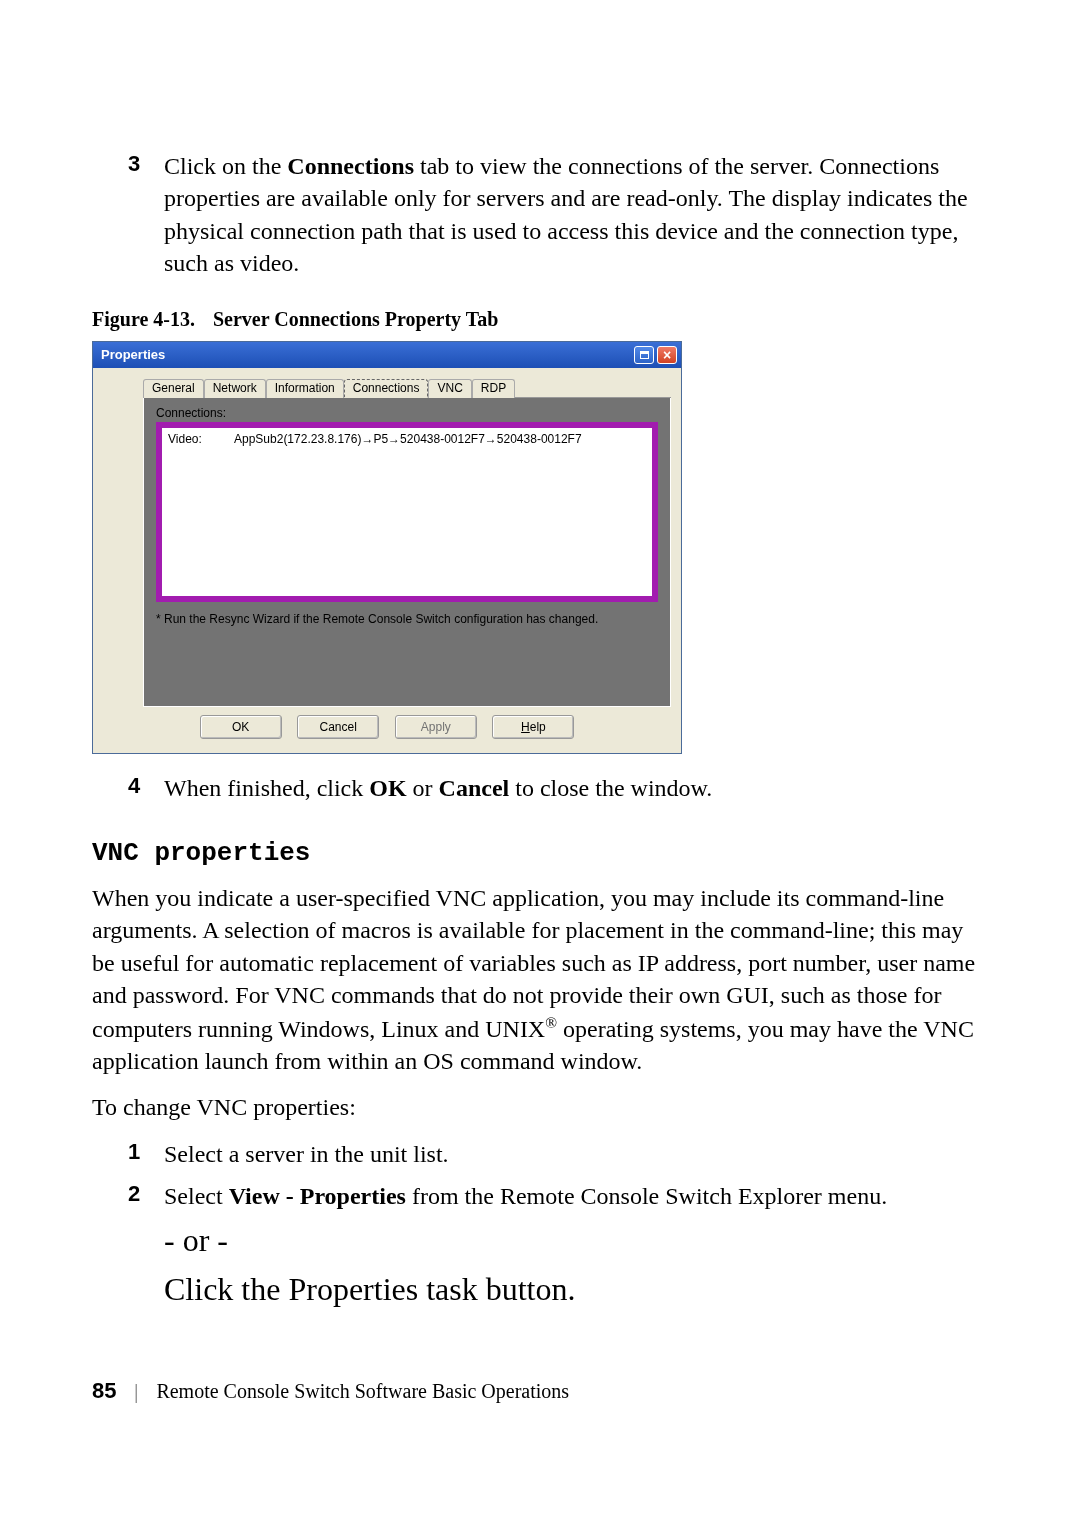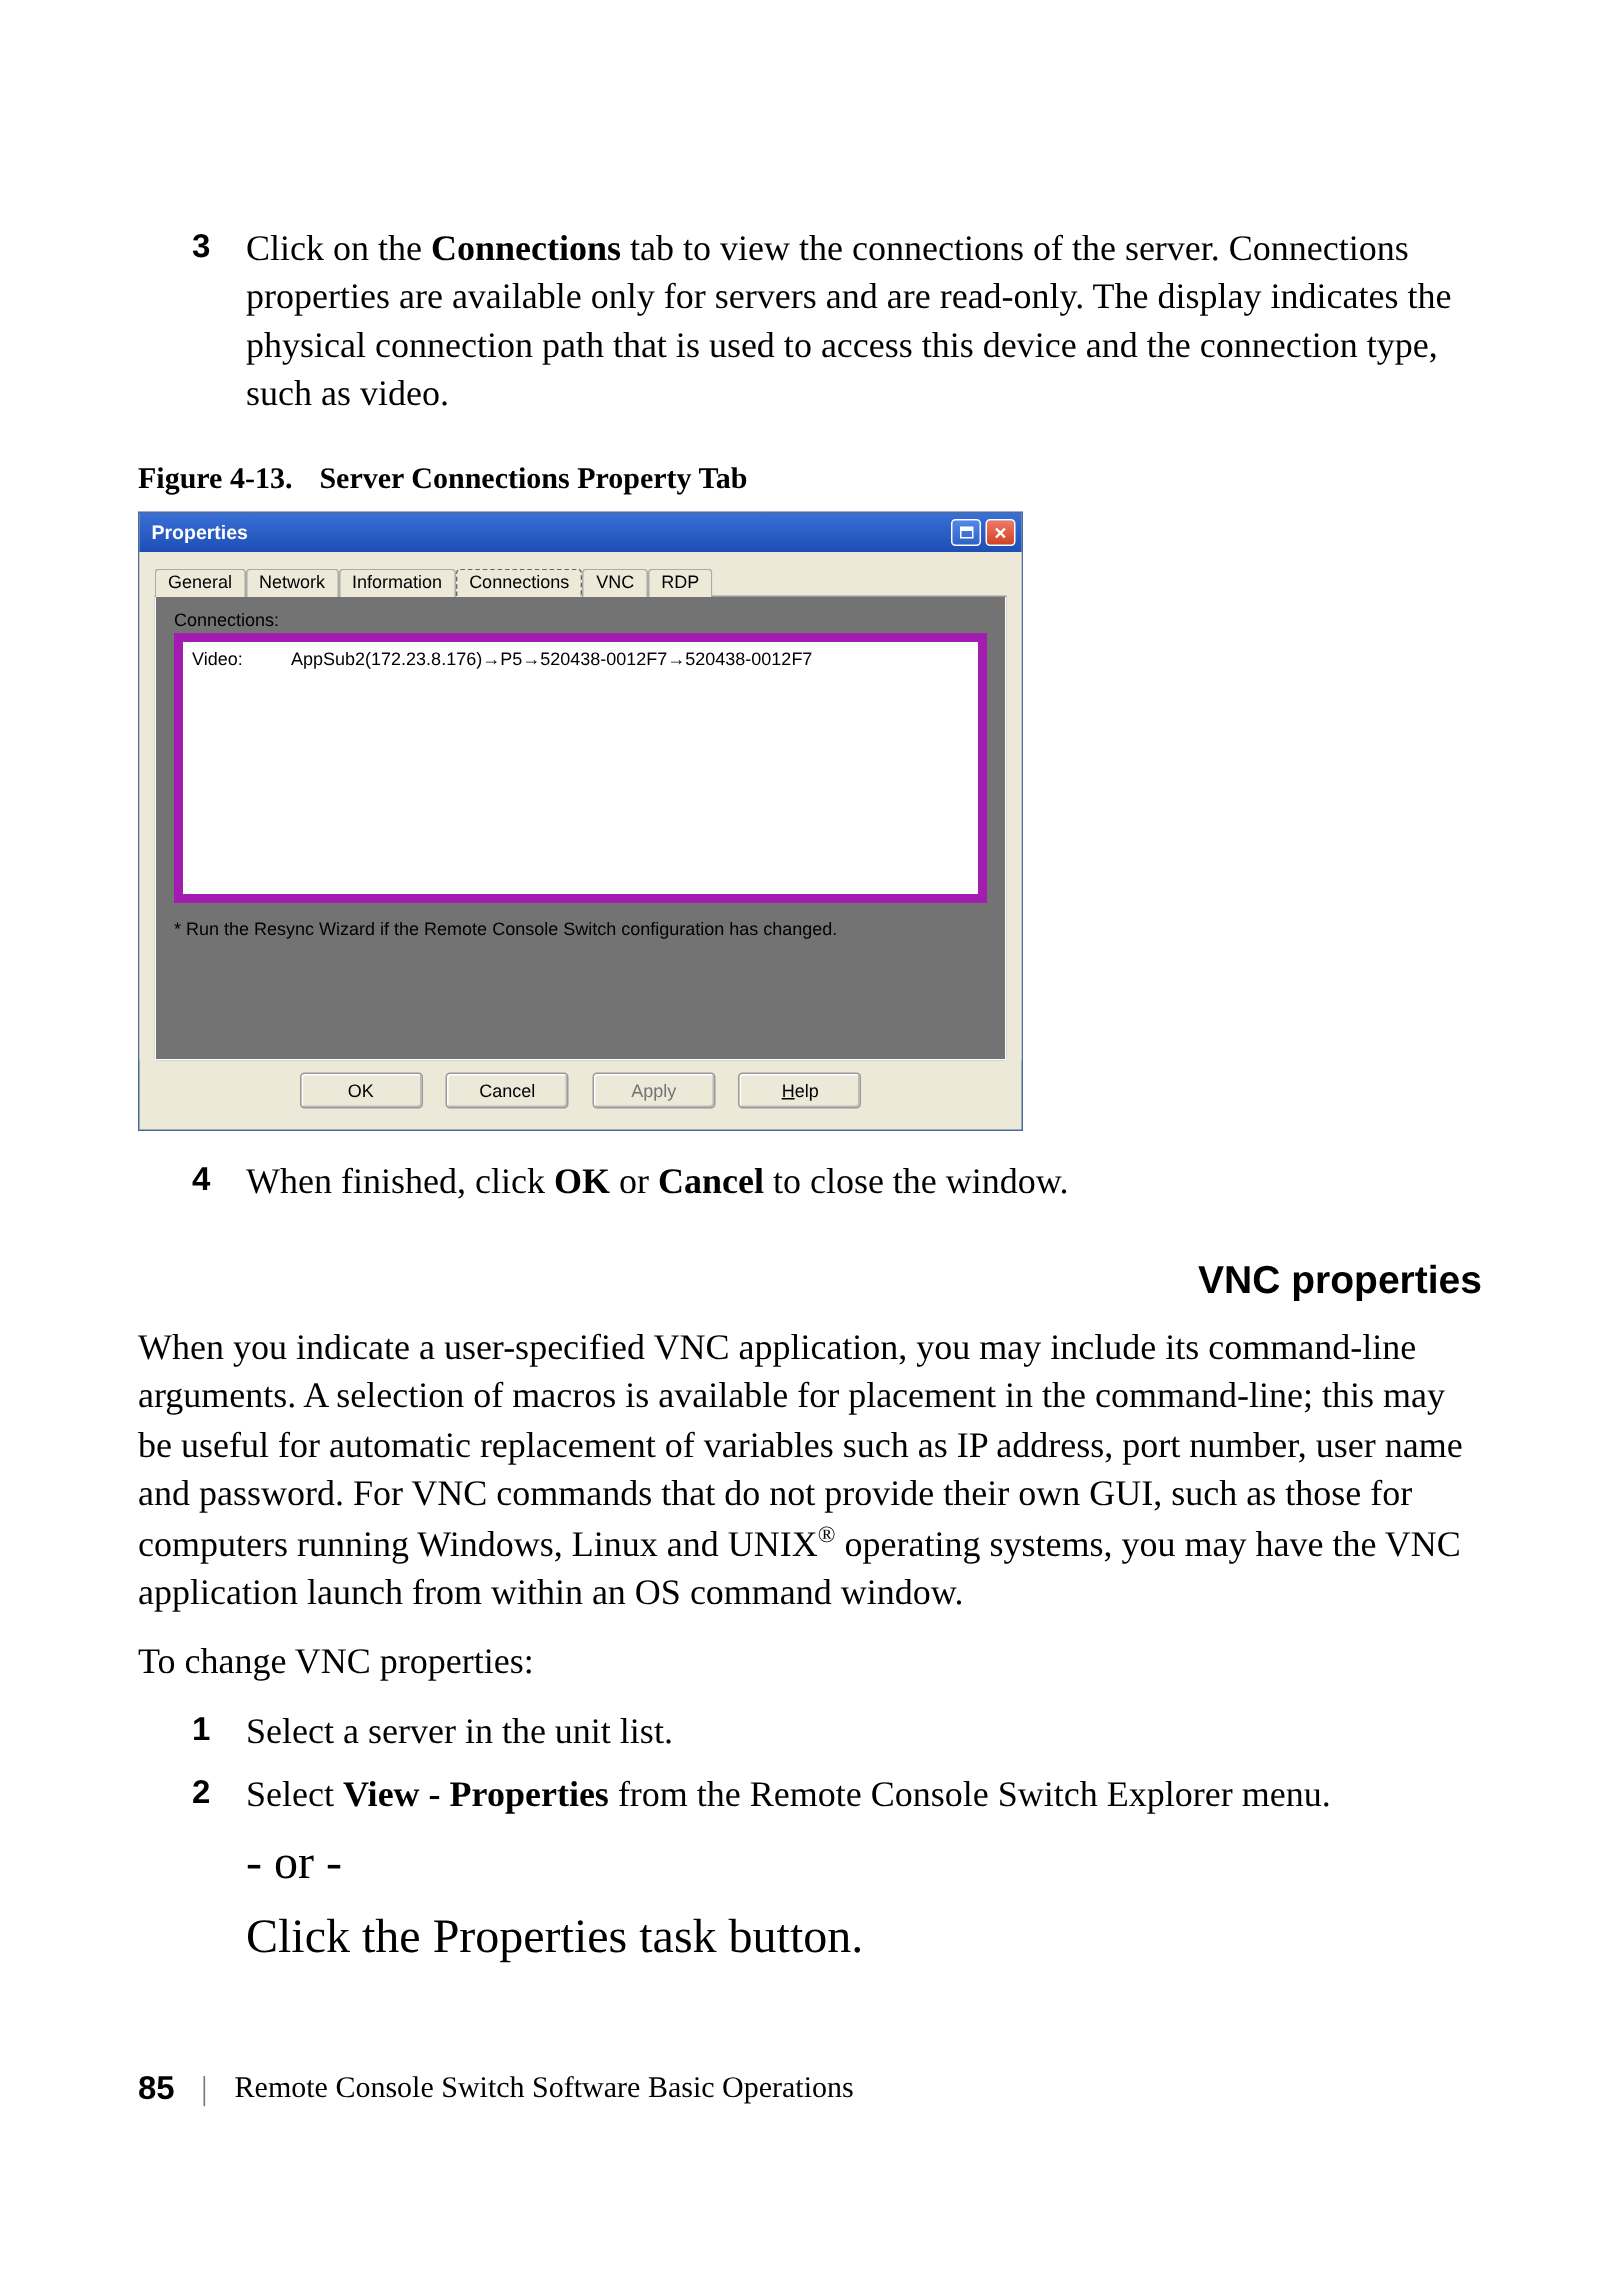--- a/index.html
+++ b/index.html
@@ -62,20 +62,21 @@
   }
   .tbtn.max .sq { width: 9px; height: 8px; border: 1px solid #fff; border-top-width: 3px; }
   .tbtn.close {
     background: linear-gradient(#f07a66,#d14223);
     border: 1px solid #fff; border-radius: 3px;
     color: #fff; font-weight: bold; font-size: 14px;
   }
   .tabs {
     padding: 10px 10px 0 10px;
     background: #ece9d8;
+    margin-left: 40px;
   }
   .tabrow { display: flex; border-bottom: 1px solid #999; }
   .tab {
     border: 1px solid #aaa; border-bottom: none;
     background: #ece9d8;
     padding: 1px 8px 2px; font-size: 12px;
     margin-right: 0; position: relative; top: 1px;
     border-top-left-radius: 3px; border-top-right-radius: 3px;
   }
   .tab.active {
@@ -100,24 +101,23 @@
   .wbtn {
     display: inline-block; background: #ece9d8;
     border: 1px solid #999; border-radius: 3px;
     box-shadow: inset -1px -1px 0 #bbb, inset 1px 1px 0 #fff;
     width: 82px; height: 24px; margin: 0 6px;
     text-align: center; font-size: 12px; line-height: 22px;
   }
   .wbtn.disabled { color: #737373; }
   .underline-acc { text-decoration: underline; }
   .h3 {
-    font-family: Liberation Sans, sans-serif;
+    font-family: Liberation Mono, monospace;
     font-weight: bold; font-size: 26px;
     margin: 34px 0 14px 0;
-    text-align: right;
   }
   .para { font-size: 24px; line-height: 1.35; margin: 0 0 14px 0; }
   .sup { font-size: 0.65em; vertical-align: super; }
   .sublist-or { font-size: 32px; margin: 6px 0 12px 72px; }
   .footer {
     margin-top: 70px; display: flex; align-items: center;
   }
   .footer .pnum {
     font-family: Arial, Helvetica, sans-serif; font-weight: bold; font-size: 22px;
     width: 42px;

